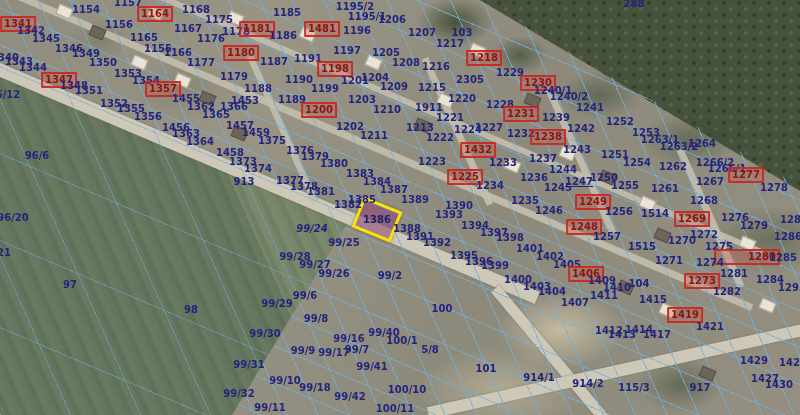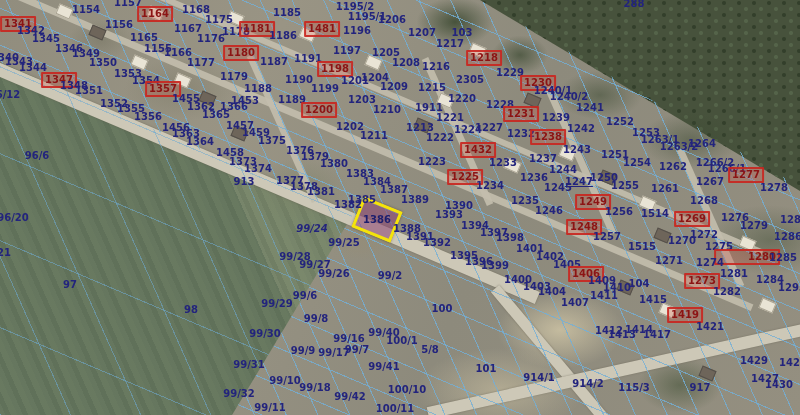--- a/index.html
+++ b/index.html
@@ -354,21 +354,21 @@
       <span class="plabel" style="left: 316px; top: 319px;">99/8</span>
       <span class="plabel" style="left: 349px; top: 311px; margin-top: 28px;">99/16</span>
       <span class="plabel" style="left: 265px; top: 334px;">99/30</span>
       <span class="plabel" style="left: 384px; top: 333px;">99/40</span>
       <span class="plabel" style="left: 402px; top: 341px;">100/1</span>
       <span class="plabel" style="left: 303px; top: 351px;">99/9</span>
       <span class="plabel" style="left: 334px; top: 353px;">99/17</span>
       <span class="plabel" style="left: 357px; top: 350px;">99/7</span>
       <span class="plabel" style="left: 430px; top: 350px;">5/8</span>
       <span class="plabel" style="left: 249px; top: 365px;">99/31</span>
-      <span class="plabel" style="left: 372px; top: 367px; margin-left: 12px;">99/41</span>
+      <span class="plabel" style="left: 372px; top: 367px;">99/41</span>
       <span class="plabel" style="left: 285px; top: 381px;">99/10</span>
       <span class="plabel" style="left: 315px; top: 388px;">99/18</span>
       <span class="plabel" style="left: 239px; top: 394px;">99/32</span>
       <span class="plabel" style="left: 350px; top: 397px;">99/42</span>
       <span class="plabel" style="left: 270px; top: 408px;">99/11</span>
       <span class="plabel" style="left: 407px; top: 390px;">100/10</span>
       <span class="plabel" style="left: 395px; top: 409px;">100/11</span>
     </div>
   <span class="highlight-label">1386</span>
 

